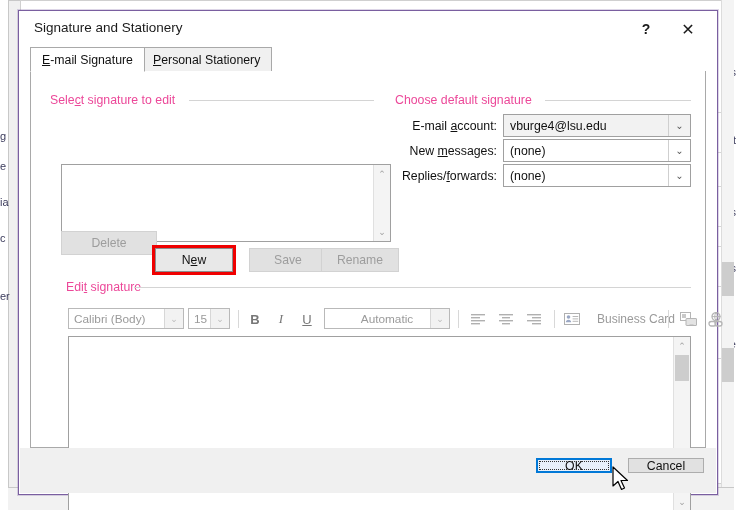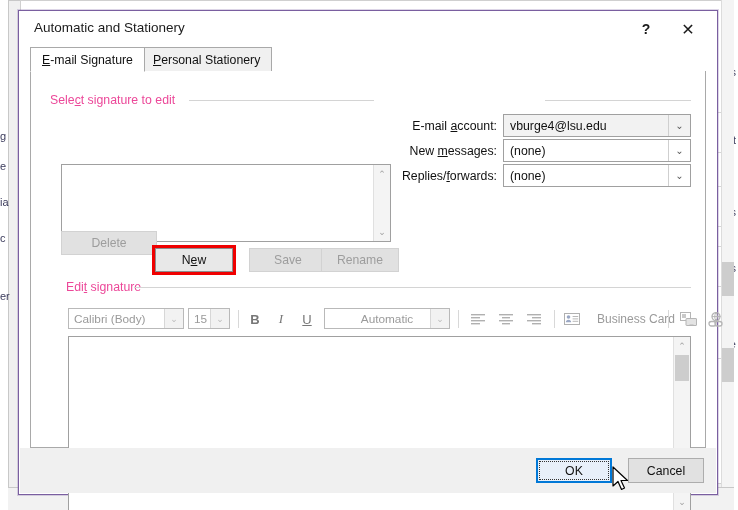--- a/index.html
+++ b/index.html
@@ -86,21 +86,21 @@
   .sep{position:absolute;top:2px;width:1px;height:18px;background:#d8d8d8;}
   .bizcard{position:absolute;top:1px;height:20px;display:flex;align-items:center;gap:17px;color:#9a9a9a;font-size:12px;}
 
   
   .editarea{position:absolute;left:37px;top:265px;right:14px;height:176px;border:1px solid #a0a0a0;background:#fff;box-sizing:border-box;}
   .editarea .vscroll{background:#f4f4f4;}
   .editarea .thumb{position:absolute;left:1px;right:1px;top:18px;height:26px;background:#cdcdcd;}
 
   
   .footer{position:absolute;left:1px;right:1px;bottom:1px;height:45px;background:#f0f0f0;}
-  .fbtn{position:absolute;top:10px;width:76px;height:25px;box-sizing:border-box;border:1px solid #adadad;background:#e1e1e1;
+  .fbtn{position:absolute;top:10px;width:76px;height:15px;box-sizing:border-box;border:1px solid #adadad;background:#e1e1e1;
         font-size:12.3px;color:#111;display:flex;align-items:center;justify-content:center;}
   .fbtn.ok{right:104px;background:#e8f0fa;border:2px solid #0078d7;}
   .fbtn.ok .focusring{position:absolute;left:1px;right:1px;top:1px;bottom:1px;border:1px dotted #333;}
   .fbtn.cancel{right:12px;}
 
   
   #cursor{position:absolute;left:611px;top:466px;width:20px;height:28px;pointer-events:none;}
   .icon-svg{display:block;}
 </style>
 </head>
@@ -138,21 +138,21 @@
   <div class="bottom-bar"></div>
   <div class="bottom-check">
     <span class="chk"></span>
     <span>Display a Desktop Alert</span>
   </div>
 </div>
 
 <div id="dialog">
 
   <div class="titlebar">
-    <div class="title-text">Automatic and Stationery</div>
+    <div class="title-text">Signature and Stationery</div>
     <div class="title-btn help">?</div>
     <div class="title-btn close">✕</div>
   </div>
 
   <div class="tabstrip">
     <div class="tabline"></div>
     <div class="tab" id="tab1">
       <span><u class="acc">P</u><span>ersonal Stationery</span></span>
     </div>
     <div class="tab active" id="tab0">
@@ -177,20 +177,21 @@
     <div class="btn disabled" style="left:30px;top:160px;width:96px;">Delete</div>
 
     <div class="btn enabled" style="left:124px;top:177px;width:78px;">
       <span><span>N</span><u class="acc">e</u><span>w</span></span>
     </div>
     <div class="redbox" style="left:121px;top:174px;width:84px;height:30px;"></div>
 
     <div class="btn disabled" style="left:218px;top:177px;width:78px;">Save</div>
     <div class="btn disabled" style="left:290px;top:177px;width:78px;">Rename</div>
 
+    <div class="grouplabel" style="left:364px;top:22px;">Choose default signature</div>
     <div class="groupline" style="left:514px;top:29px;right:14px;"></div>
 
     <div class="fieldlabel" style="left:350px;top:48px;width:116px;">
       <span>E-mail </span><u class="acc">a</u><span>ccount:</span>
     </div>
     <div class="combo shaded" style="left:472px;top:43px;right:14px;">
       <div class="val">vburge4@lsu.edu</div>
       <div class="drop">⌄</div>
     </div>
 

